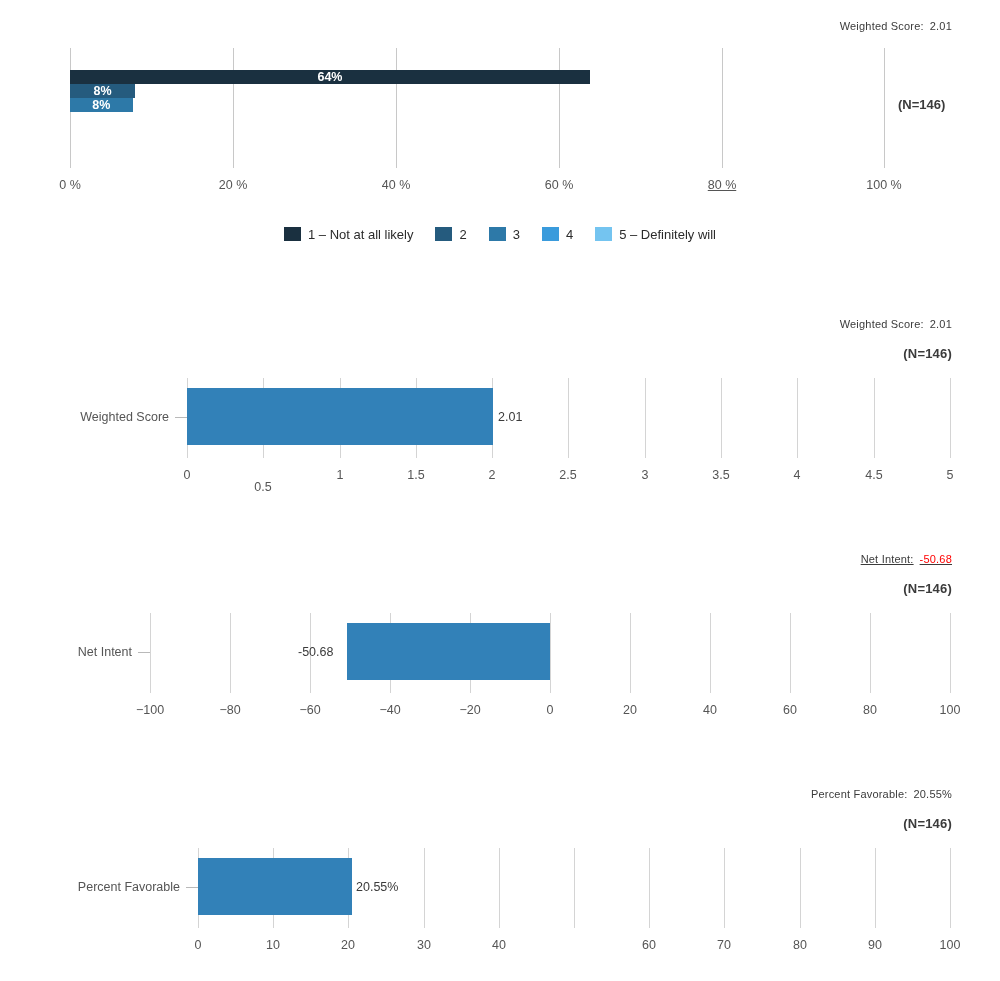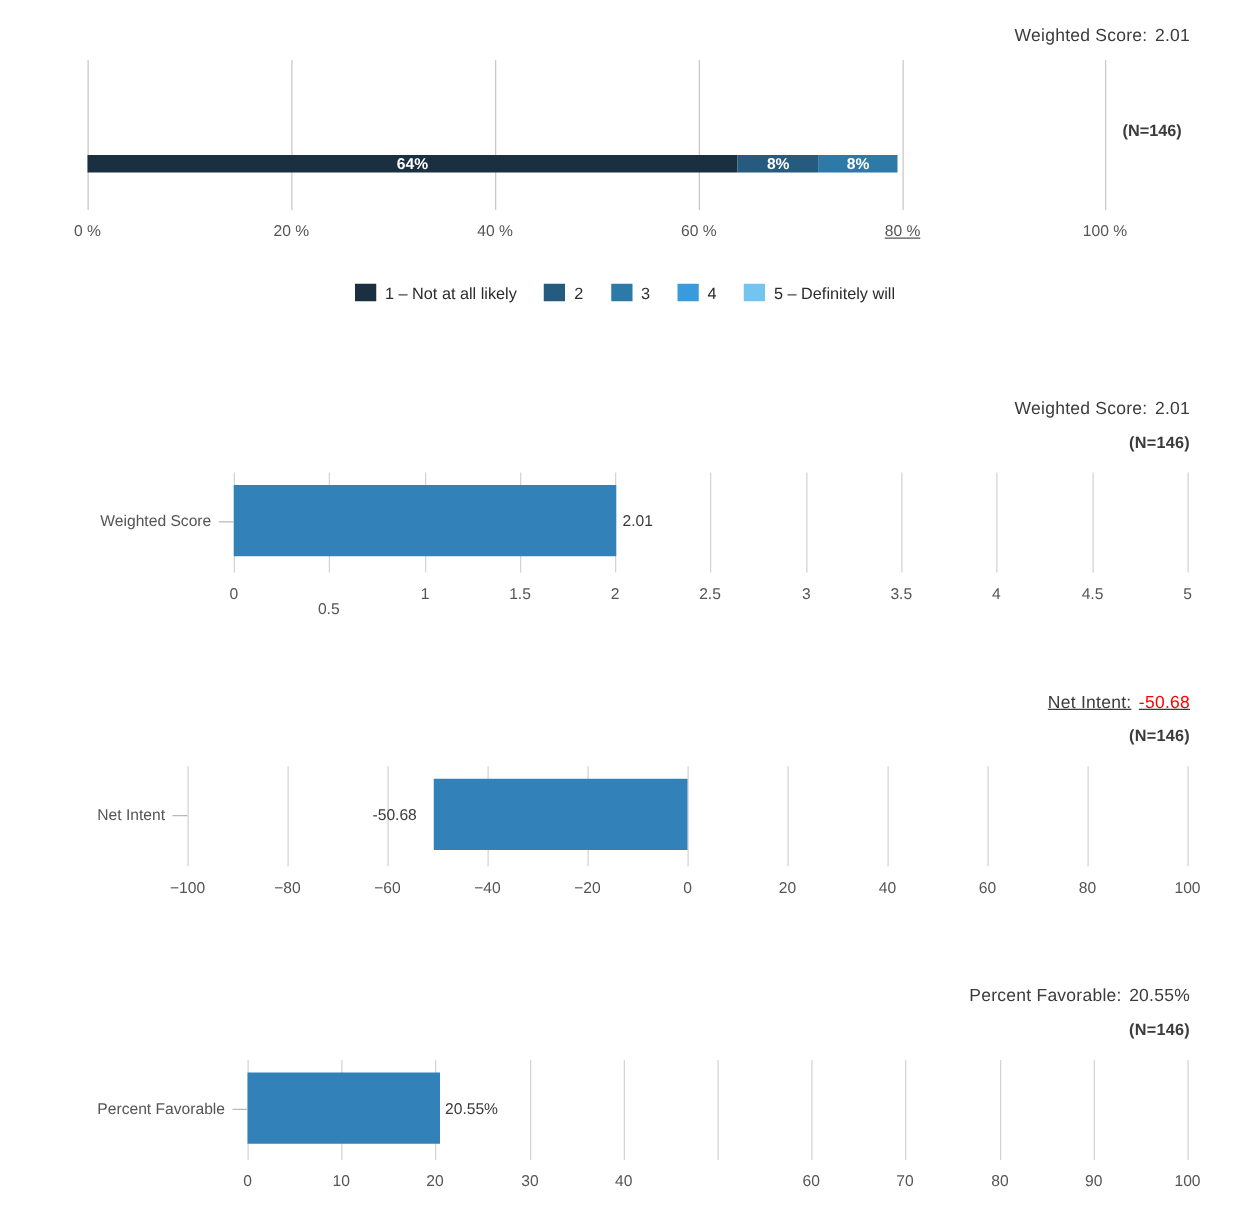--- a/index.html
+++ b/index.html
@@ -15,21 +15,21 @@
     position: relative;
     overflow: hidden;
   }
 
   .panel { position: absolute; left: 0; width: 1000px; }
 
   
   .annot {
     position: absolute;
     right: 48px;
-    font-size: 14px;
+    font-size: 11px;
     color: #3b3b3b;
     white-space: nowrap;
     letter-spacing: 0.2px;
   }
   .annot .val { margin-left: 6px; }
   .annot .val.neg { color: #ff0000; }
   .annot.nbox { font-weight: bold; font-size: 13px; color: #3b3b3b; }
 
   
   .plot { position: absolute; }
@@ -62,21 +62,22 @@
     position: absolute;
     height: 1px;
     width: 12px;
     background: #b9b9b9;
   }
 
   
   .stack {
     position: absolute;
     display: flex;
-    align-items: flex-end;
+    align-items: flex-start;
+    flex-direction: column;
   }
   .seg {
     position: relative;
     display: flex;
     align-items: center;
     justify-content: center;
     font-size: 12.5px;
     font-weight: bold;
     color: #ffffff;
     overflow: hidden;

